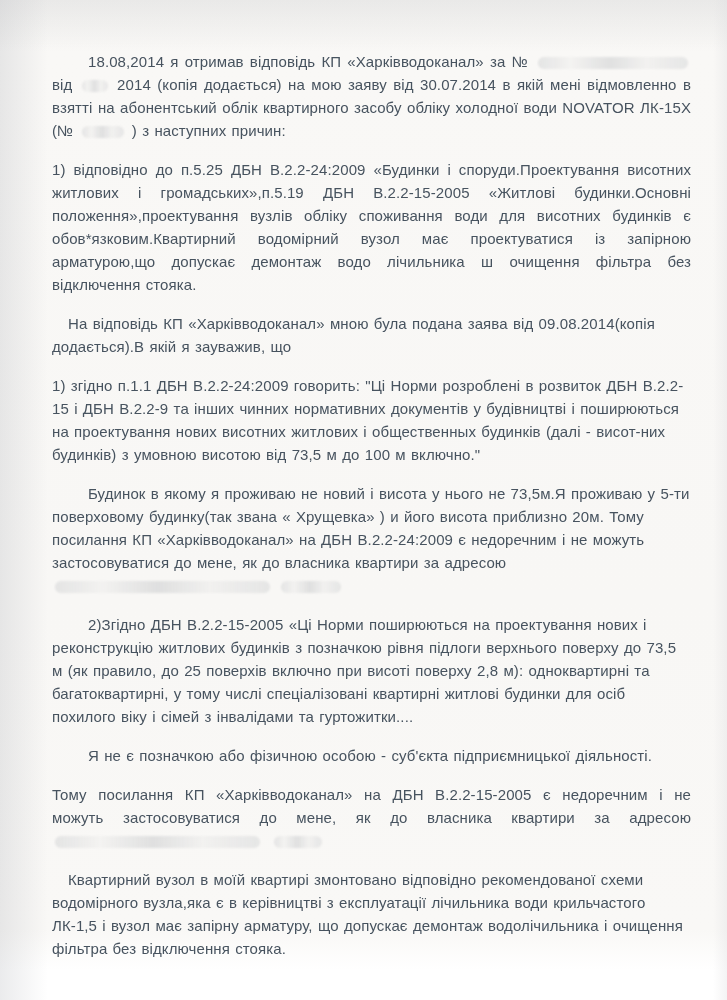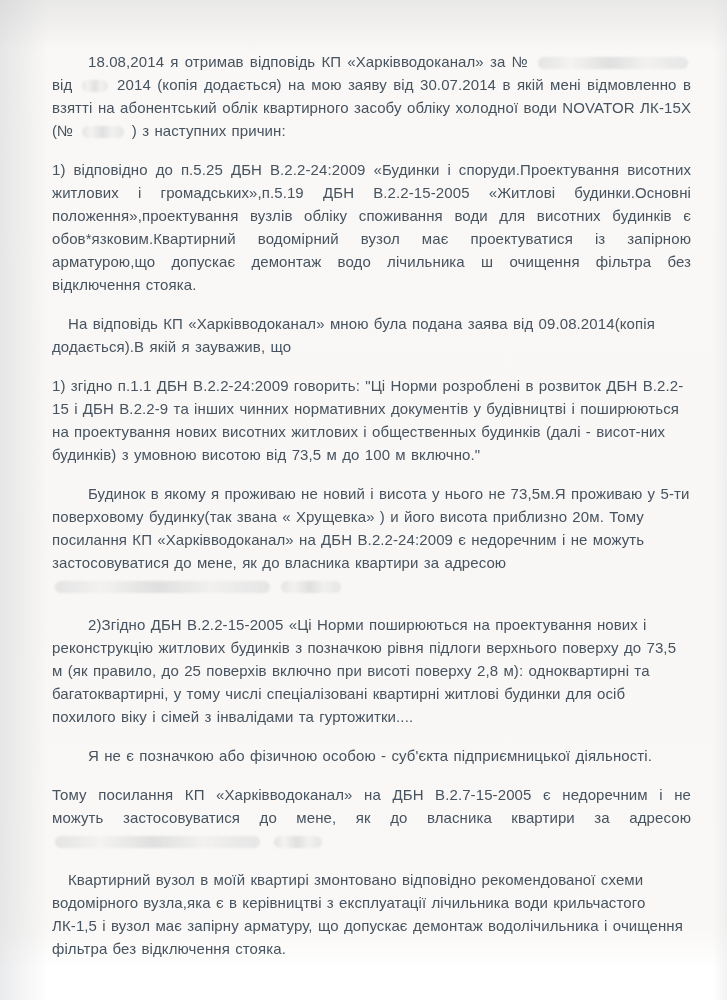--- a/index.html
+++ b/index.html
@@ -45,16 +45,16 @@
   <div class="shade-left"></div>
   <div class="shade-right"></div>
   <div class="doc" id="doc">
       <p class="para just ind2"><span>18.08,2014 я отримав відповідь КП «Харківводоканал» за № </span><span class="redaction" style="width: 150px;"></span><span> від </span><span class="redaction" style="width: 26px;"></span><span> 2014 (копія додається) на мою заяву від 30.07.2014  в якій мені відмовленно в взятті на абонентський облік квартирного засобу обліку холодної води NOVATOR ЛК-15Х (№ </span><span class="redaction" style="width: 42px;"></span><span> )  з наступних причин:</span></p>
       <p class="para just"><span>1)  відповідно до  п.5.25 ДБН В.2.2-24:2009   «Будинки і споруди.Проектування висотних житлових і громадських»,п.5.19 ДБН В.2.2-15-2005 «Житлові будинки.Основні положення»,проектування вузлів обліку споживання води для висотних будинків є обов*язковим.Квартирний водомірний вузол має проектуватися із запірною арматурою,що допускає демонтаж водо лічильника ш очищення фільтра без відключення стояка.</span></p>
       <p class="para ind1"><span>На відповідь КП «Харківводоканал» мною була подана заява від 09.08.2014(копія додається).В якій я зауважив, що</span></p>
       <p class="para quote"><span>1)   згідно    п.1.1 ДБН В.2.2-24:2009 говорить:   "Ці Норми розроблені в розвиток ДБН В.2.2-15 і ДБН В.2.2-9 та інших чинних нормативних документів у будівництві і поширюються на проектування нових висотних житлових і общественных будинків (далі - висот-них будинків) з умовною висотою від 73,5 м до 100 м включно."</span></p>
       <p class="para ind2"><span>Будинок в якому я проживаю не новий і висота у нього не 73,5м.Я проживаю у 5-ти поверховому будинку(так звана « Хрущевка» ) и його висота приблизно 20м. Тому посилання КП «Харківводоканал» на ДБН В.2.2-24:2009 є недоречним і не можуть застосовуватися до мене, як до власника квартири за адресою </span><span class="redaction" style="width: 215px;"></span><span>  </span><span class="redaction" style="width: 60px;"></span></p>
       <p class="para ind2"><span>2)Згідно ДБН В.2.2-15-2005 «Ці Норми поширюються на проектування нових і реконструкцію житлових будинків з позначкою рівня підлоги верхнього поверху до 73,5 м (як правило, до 25 поверхів включно при висоті поверху 2,8 м): одноквартирні та багатоквартирні, у тому числі спеціалізовані квартирні житлові будинки для осіб похилого віку і сімей з інвалідами та гуртожитки....</span></p>
       <p class="para ind2 gap-lg"><span>Я не є позначкою або фізичною особою - суб'єкта підприємницької діяльності.</span></p>
-      <p class="para just wide gap-lg"><span>Тому посилання КП «Харківводоканал» на ДБН В.2.7-15-2005 є недоречним і не можуть застосовуватися до мене, як до власника квартири за адресою </span><span class="redaction" style="width: 205px;"></span><span>  </span><span class="redaction" style="width: 48px;"></span></p>
+      <p class="para just wide gap-lg"><span>Тому посилання КП «Харківводоканал» на ДБН В.2.2-15-2005 є недоречним і не можуть застосовуватися до мене, як до власника квартири за адресою </span><span class="redaction" style="width: 205px;"></span><span>  </span><span class="redaction" style="width: 48px;"></span></p>
       <p class="para ind1"><span>Квартирний вузол в моїй квартирі змонтовано відповідно рекомендованої схеми водомірного вузла,яка є в керівництві з експлуатації лічильника води крильчастого ЛК-1,5 і вузол має запірну арматуру, що допускає демонтаж водолічильника і очищення фільтра без відключення стояка.</span></p>
     </div>
 </div>
 
 </body></html>

